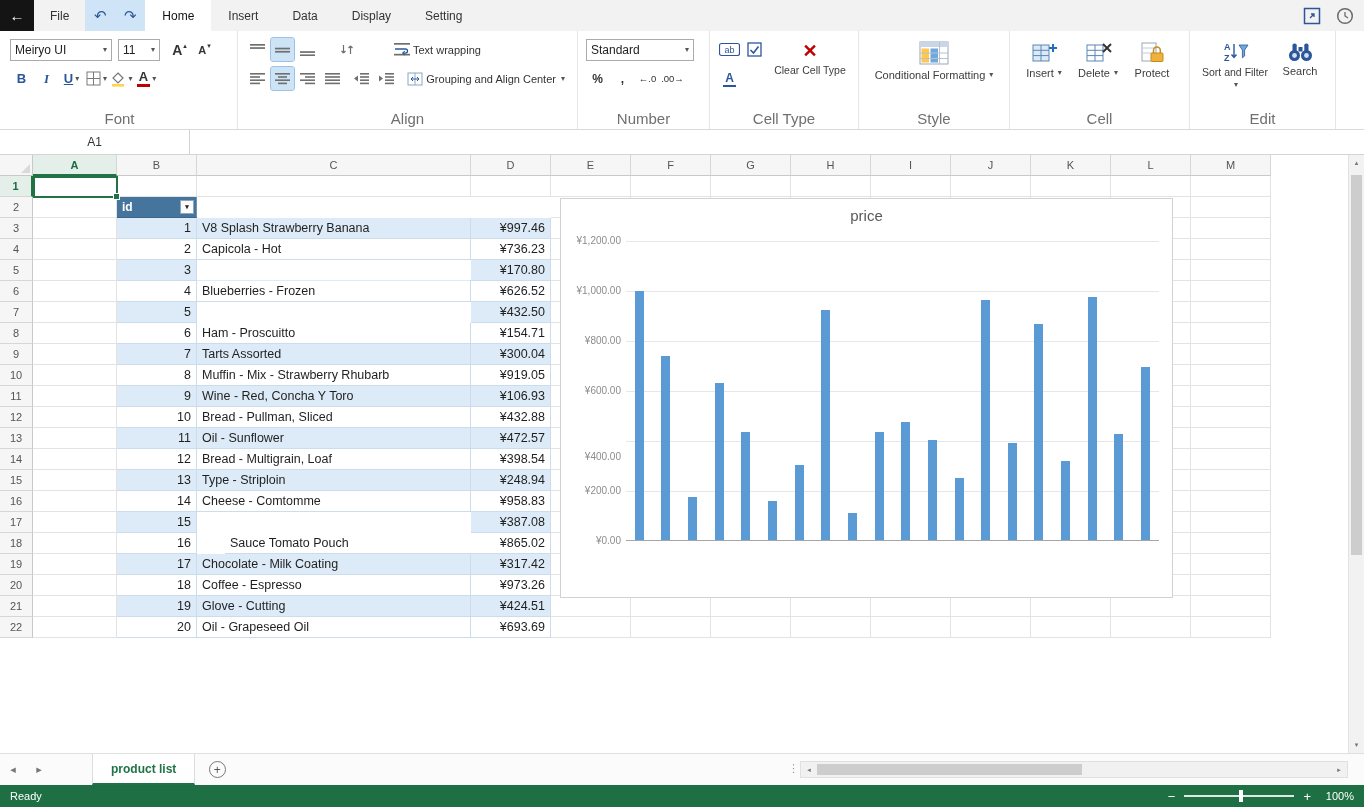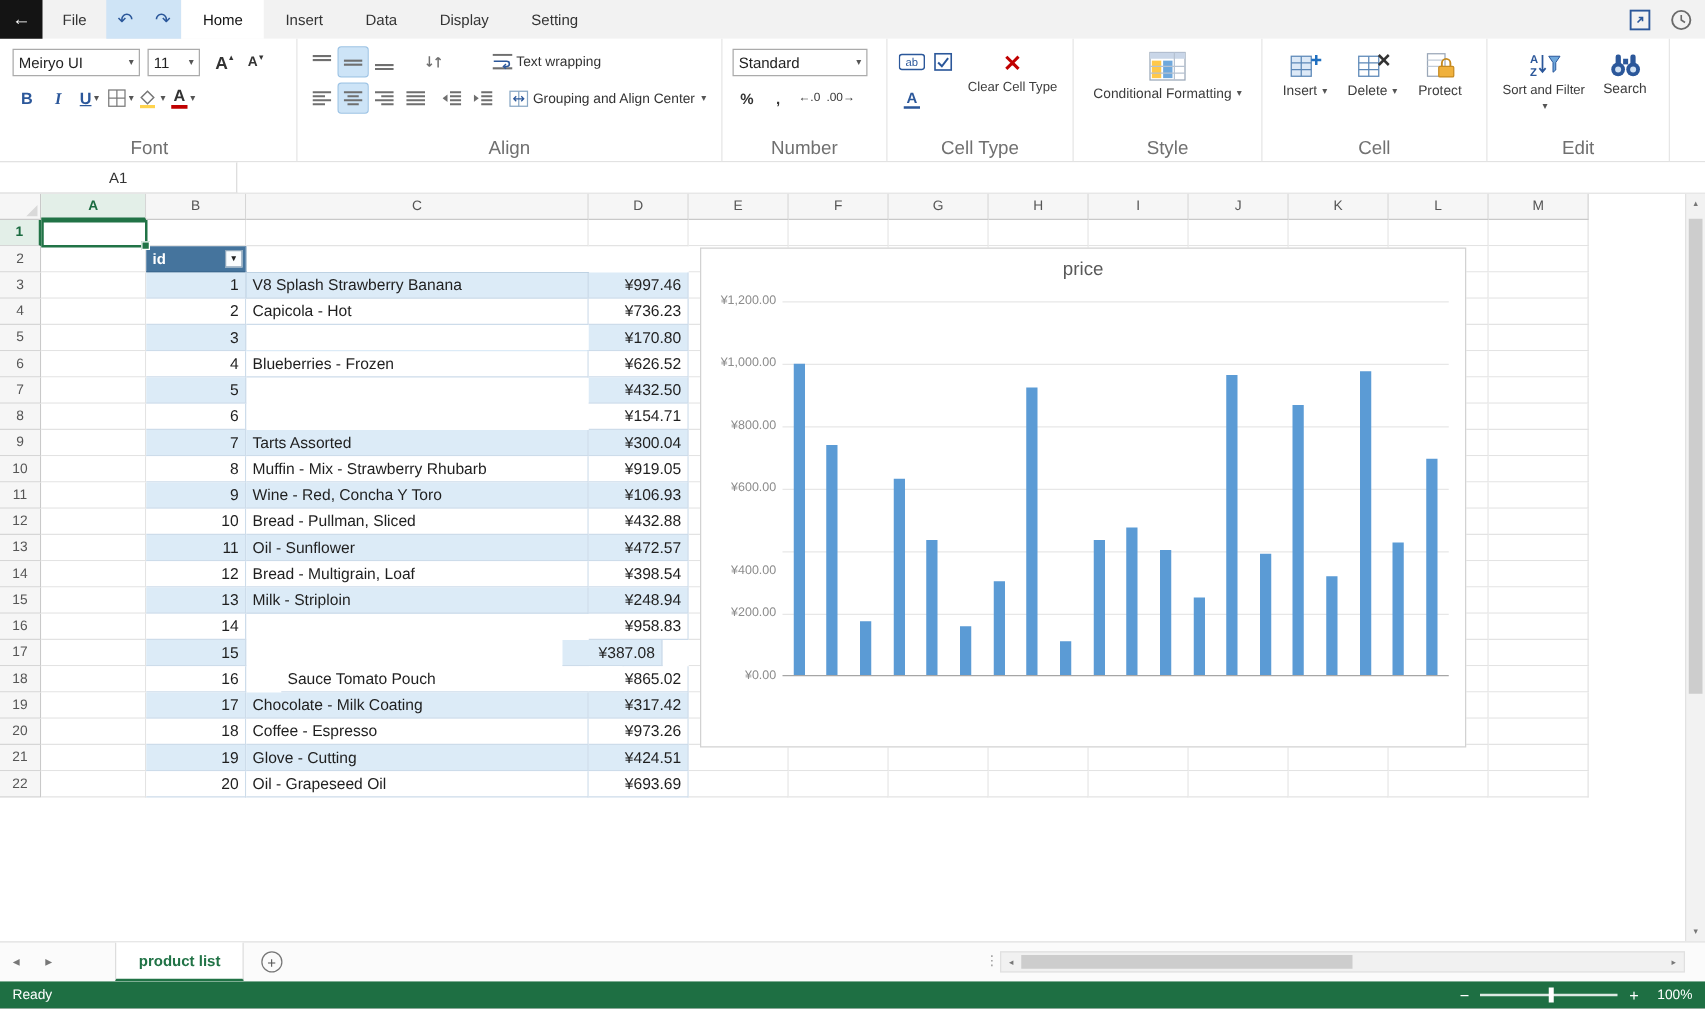--- a/index.html
+++ b/index.html
@@ -658,20 +658,21 @@
         <div class="gcell" style="left: 711px; top: 147px; width: 80px; height: 21px;"></div>
         <div class="gcell" style="left: 791px; top: 147px; width: 80px; height: 21px;"></div>
         <div class="gcell" style="left: 871px; top: 147px; width: 80px; height: 21px;"></div>
         <div class="gcell" style="left: 951px; top: 147px; width: 80px; height: 21px;"></div>
         <div class="gcell" style="left: 1031px; top: 147px; width: 80px; height: 21px;"></div>
         <div class="gcell" style="left: 1111px; top: 147px; width: 80px; height: 21px;"></div>
         <div class="gcell" style="left: 1191px; top: 147px; width: 80px; height: 21px;"></div>
         <div class="growh" style="left: 0px; top: 168px; width: 33px; height: 21px;">8</div>
         <div class="gcell" style="left: 33px; top: 168px; width: 84px; height: 21px;"></div>
         <div class="gcell tcell tr-r" style="left: 117px; top: 168px; width: 80px; height: 21px;">6</div>
+        <div class="gcell tcell" style="left: 197px; top: 168px; width: 274px; height: 21px;">Ham - Proscuitto</div>
         <div class="gcell tcell tr-r" style="left: 471px; top: 168px; width: 80px; height: 21px;">¥154.71</div>
         <div class="gcell" style="left: 551px; top: 168px; width: 80px; height: 21px;"></div>
         <div class="gcell" style="left: 631px; top: 168px; width: 80px; height: 21px;"></div>
         <div class="gcell" style="left: 711px; top: 168px; width: 80px; height: 21px;"></div>
         <div class="gcell" style="left: 791px; top: 168px; width: 80px; height: 21px;"></div>
         <div class="gcell" style="left: 871px; top: 168px; width: 80px; height: 21px;"></div>
         <div class="gcell" style="left: 951px; top: 168px; width: 80px; height: 21px;"></div>
         <div class="gcell" style="left: 1031px; top: 168px; width: 80px; height: 21px;"></div>
         <div class="gcell" style="left: 1111px; top: 168px; width: 80px; height: 21px;"></div>
         <div class="gcell" style="left: 1191px; top: 168px; width: 80px; height: 21px;"></div>
@@ -755,48 +756,49 @@
         <div class="gcell" style="left: 711px; top: 294px; width: 80px; height: 21px;"></div>
         <div class="gcell" style="left: 791px; top: 294px; width: 80px; height: 21px;"></div>
         <div class="gcell" style="left: 871px; top: 294px; width: 80px; height: 21px;"></div>
         <div class="gcell" style="left: 951px; top: 294px; width: 80px; height: 21px;"></div>
         <div class="gcell" style="left: 1031px; top: 294px; width: 80px; height: 21px;"></div>
         <div class="gcell" style="left: 1111px; top: 294px; width: 80px; height: 21px;"></div>
         <div class="gcell" style="left: 1191px; top: 294px; width: 80px; height: 21px;"></div>
         <div class="growh" style="left: 0px; top: 315px; width: 33px; height: 21px;">15</div>
         <div class="gcell" style="left: 33px; top: 315px; width: 84px; height: 21px;"></div>
         <div class="gcell tcell tband tr-r" style="left: 117px; top: 315px; width: 80px; height: 21px;">13</div>
-        <div class="gcell tcell tband" style="left: 197px; top: 315px; width: 274px; height: 21px;">Milk - Striploin</div>
+        <div class="gcell tcell tband" style="left: 197px; top: 315px; width: 274px; height: 21px;">Type - Striploin</div>
         <div class="gcell tcell tband tr-r" style="left: 471px; top: 315px; width: 80px; height: 21px;">¥248.94</div>
         <div class="gcell" style="left: 551px; top: 315px; width: 80px; height: 21px;"></div>
         <div class="gcell" style="left: 631px; top: 315px; width: 80px; height: 21px;"></div>
         <div class="gcell" style="left: 711px; top: 315px; width: 80px; height: 21px;"></div>
         <div class="gcell" style="left: 791px; top: 315px; width: 80px; height: 21px;"></div>
         <div class="gcell" style="left: 871px; top: 315px; width: 80px; height: 21px;"></div>
         <div class="gcell" style="left: 951px; top: 315px; width: 80px; height: 21px;"></div>
         <div class="gcell" style="left: 1031px; top: 315px; width: 80px; height: 21px;"></div>
         <div class="gcell" style="left: 1111px; top: 315px; width: 80px; height: 21px;"></div>
         <div class="gcell" style="left: 1191px; top: 315px; width: 80px; height: 21px;"></div>
         <div class="growh" style="left: 0px; top: 336px; width: 33px; height: 21px;">16</div>
         <div class="gcell" style="left: 33px; top: 336px; width: 84px; height: 21px;"></div>
         <div class="gcell tcell tr-r" style="left: 117px; top: 336px; width: 80px; height: 21px;">14</div>
+        <div class="gcell tcell" style="left: 197px; top: 336px; width: 274px; height: 21px;">Cheese - Comtomme</div>
         <div class="gcell tcell tr-r" style="left: 471px; top: 336px; width: 80px; height: 21px;">¥958.83</div>
         <div class="gcell" style="left: 551px; top: 336px; width: 80px; height: 21px;"></div>
         <div class="gcell" style="left: 631px; top: 336px; width: 80px; height: 21px;"></div>
         <div class="gcell" style="left: 711px; top: 336px; width: 80px; height: 21px;"></div>
         <div class="gcell" style="left: 791px; top: 336px; width: 80px; height: 21px;"></div>
         <div class="gcell" style="left: 871px; top: 336px; width: 80px; height: 21px;"></div>
         <div class="gcell" style="left: 951px; top: 336px; width: 80px; height: 21px;"></div>
         <div class="gcell" style="left: 1031px; top: 336px; width: 80px; height: 21px;"></div>
         <div class="gcell" style="left: 1111px; top: 336px; width: 80px; height: 21px;"></div>
         <div class="gcell" style="left: 1191px; top: 336px; width: 80px; height: 21px;"></div>
         <div class="growh" style="left: 0px; top: 357px; width: 33px; height: 21px;">17</div>
         <div class="gcell" style="left: 33px; top: 357px; width: 84px; height: 21px;"></div>
         <div class="gcell tcell tband tr-r" style="left: 117px; top: 357px; width: 80px; height: 21px;">15</div>
-        <div class="gcell tcell tband tr-r" style="left: 450px; top: 357px; width: 80px; height: 21px;">¥387.08</div>
+        <div class="gcell tcell tband tr-r" style="left: 471px; top: 357px; width: 80px; height: 21px;">¥387.08</div>
         <div class="gcell" style="left: 551px; top: 357px; width: 80px; height: 21px;"></div>
         <div class="gcell" style="left: 631px; top: 357px; width: 80px; height: 21px;"></div>
         <div class="gcell" style="left: 711px; top: 357px; width: 80px; height: 21px;"></div>
         <div class="gcell" style="left: 791px; top: 357px; width: 80px; height: 21px;"></div>
         <div class="gcell" style="left: 871px; top: 357px; width: 80px; height: 21px;"></div>
         <div class="gcell" style="left: 951px; top: 357px; width: 80px; height: 21px;"></div>
         <div class="gcell" style="left: 1031px; top: 357px; width: 80px; height: 21px;"></div>
         <div class="gcell" style="left: 1111px; top: 357px; width: 80px; height: 21px;"></div>
         <div class="gcell" style="left: 1191px; top: 357px; width: 80px; height: 21px;"></div>
         <div class="growh" style="left: 0px; top: 378px; width: 33px; height: 21px;">18</div>

